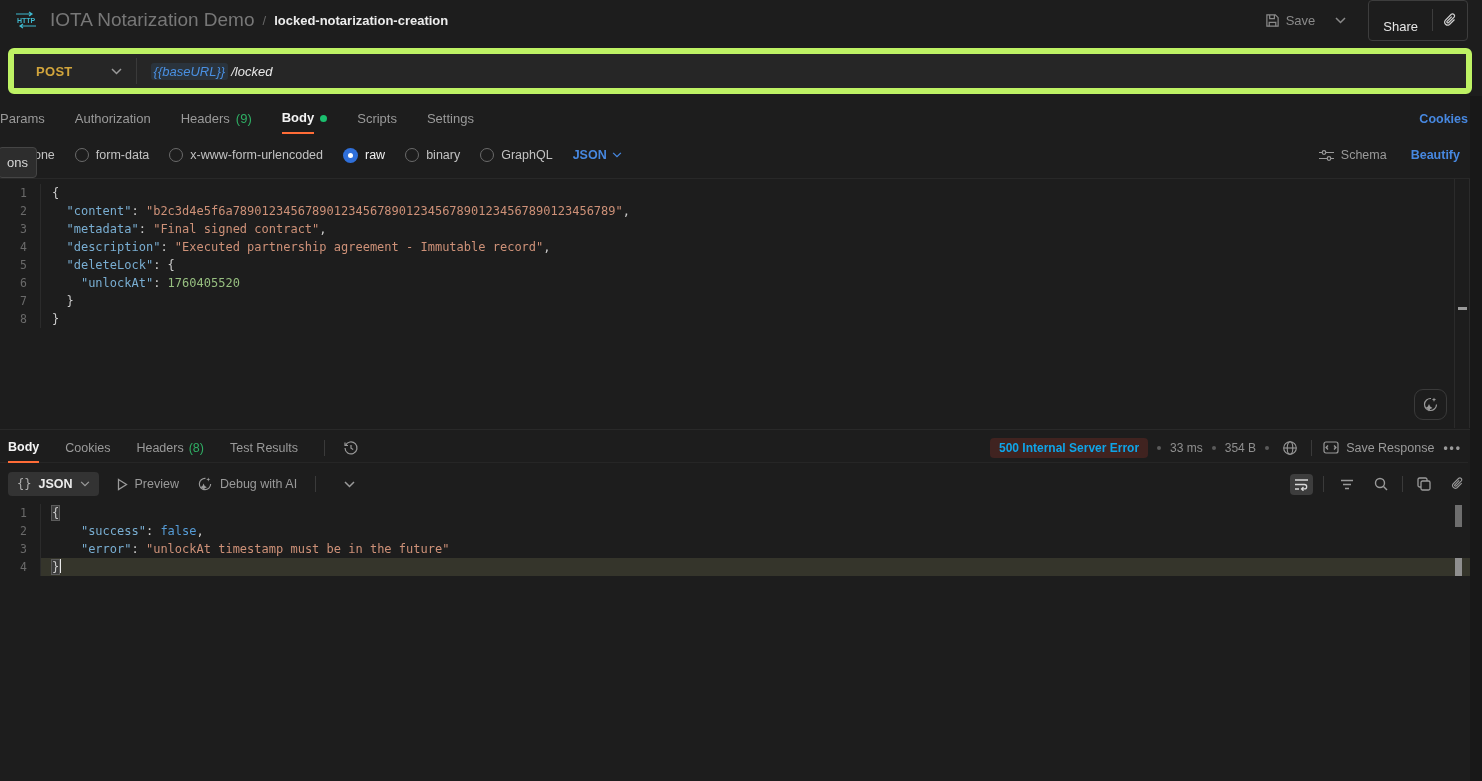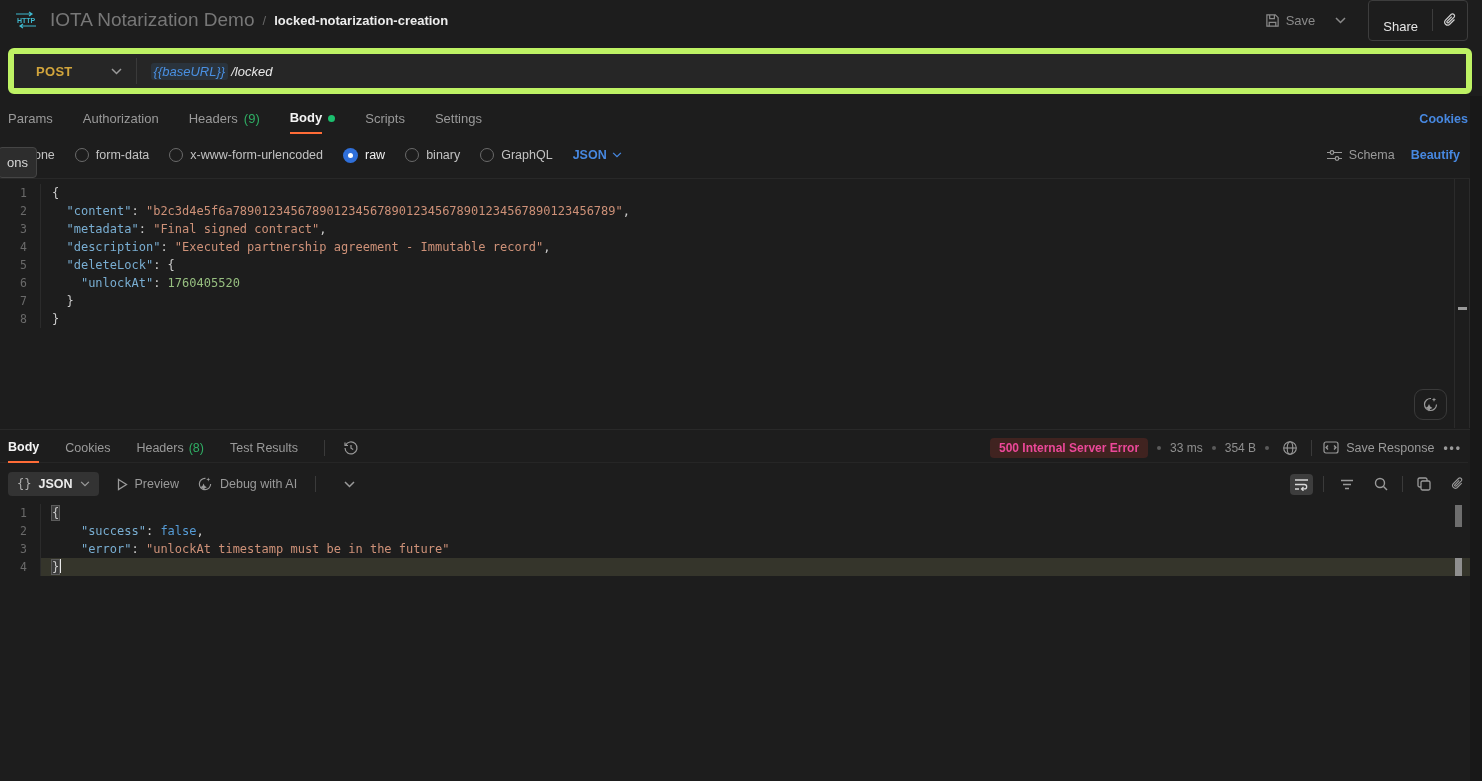--- a/index.html
+++ b/index.html
@@ -27,37 +27,37 @@
   .method-chev { margin-left:38px; color:#9a9a9a; }
   .url-div { width:1px; height:26px; background:#3a3a3a; margin:0 14px; }
   .url-text { font-size:13px; color:#e8e8e8; display:flex; align-items:center;font-style:italic; }
   .url-var { color:#4a90e2; background:rgba(74,144,226,.12); border-radius:3px; padding:1px 3px; }
   .url-path { margin-left:3px; color:#e8e8e8; }
   .send-group { position:absolute; top:48px; left:1363px; height:46px; display:flex; }
   .send-main { background:#2160cb; color:#fff; font-size:13px; font-weight:700; border:none; width:76px; border-radius:6px 0 0 6px; cursor:pointer; }
   .send-chev { background:#2160cb; width:25px; border-radius:0 6px 6px 0; border-left:1px solid rgba(0,0,0,.35); display:flex; align-items:center; justify-content:center; color:#dfe9ff; }
 
   
-  .req-tabs { position:absolute; top:103px; left:0; right:14px; height:31px; display:flex; align-items:center; padding-left:8px; font-size:13px; }
+  .req-tabs { position:absolute; top:103px; left:0; right:14px; height:31px; display:flex; align-items:center; font-size:13px; }
   .tab { color:#9a9a9a; margin-right:30px; height:31px; display:flex; align-items:center; gap:6px; cursor:pointer; }
   .tab .cnt { color:#2fae64; }
   .tab.active { color:#f3f3f3; font-weight:600; }
   .tab.active .tab-label { border-bottom:2px solid #ff6c37; height:31px; display:flex; align-items:center; }
   .tab-dot { width:7px; height:7px; border-radius:50%; background:#1bbf6e; }
   .cookies-link { margin-left:auto; color:#4788e0; font-weight:600; font-size:12.5px; cursor:pointer; }
 
   
   .options-row { position:absolute; top:140px; left:6px; height:30px; display:flex; align-items:center; gap:20px; font-size:12.5px; }
   .radio-item { display:flex; align-items:center; gap:7px; color:#c2c2c2; cursor:pointer; }
   .radio { width:14px; height:14px; border-radius:50%; border:1.5px solid #6a6a6a; }
   .radio.sel { border:none; background:#2f6fd9; position:relative; width:15px; height:15px; }
   .radio.sel::after { content:""; position:absolute; left:5px; top:5px; width:5px; height:5px; border-radius:50%; background:#fff; }
   .radio-item.sel-label { color:#f0f0f0; }
   .lang-select { display:flex; align-items:center; gap:5px; color:#4788e0; font-weight:600; cursor:pointer; }
-  .options-right { position:absolute; top:140px; right:22px; height:30px; display:flex; align-items:center; gap:16px; font-size:12.5px; }
+  .options-right { position:absolute; top:140px; right:22px; height:30px; display:flex; align-items:center; gap:24px; font-size:12.5px; }
   .schema-btn { display:flex; align-items:center; gap:7px; color:#9a9a9a; cursor:pointer; }
   .beautify-btn { color:#4788e0; font-weight:600; cursor:pointer; }
 
   .tooltip-frag { position:absolute; left:-2px; top:147px; min-width:38px; height:31px; background:#2d2d2d; border:1px solid #454545; border-radius:4px; display:flex; align-items:center; padding:0 8px; color:#d6d6d6; font-size:13px; z-index:5; }
 
   
   .editor { position:absolute; left:0; font-family:"DejaVu Sans Mono", monospace; font-size:12px; }
   .code-row { display:flex; height:18px; line-height:18px; white-space:pre; }
   .gutter { width:40px; text-align:right; padding-right:13px; color:#6a6a6a; font-size:11.5px; flex:none; }
   .code { border-left:1px solid #2b2b2b; padding-left:11px; flex:1; }
@@ -77,21 +77,21 @@
   .ai-fab { position:absolute; top:389px; right:35px; width:33px; height:31px; border:1px solid #3a3a3a; border-radius:9px; display:flex; align-items:center; justify-content:center; color:#9a9a9a; cursor:pointer; }
 
   
   .resp-sep { position:absolute; top:429px; left:0; right:0; height:1px; background:#292929; }
   .resp-tabs { position:absolute; top:433px; left:0; right:14px; height:30px; display:flex; align-items:center; padding-left:8px; font-size:12.5px; border-bottom:1px solid #262626; }
   .rtab { color:#9a9a9a; margin-right:26px; height:30px; display:flex; align-items:center; gap:5px; cursor:pointer; }
   .rtab.active { color:#f3f3f3; font-weight:600; border-bottom:2px solid #ff6c37; }
   .rtab .cnt { color:#2fae64; }
   .vdiv { width:1px; height:16px; background:#3a3a3a; margin-right:14px; }
   .resp-meta { margin-left:auto; display:flex; align-items:center; gap:9px; font-size:12px; color:#8f8f8f; padding-right:6px; }
-  .status-badge { background:#402320; color:#ec4899; font-weight:600; font-size:12px; padding:3px 9px; border-radius:4px; }
+  .status-badge { background:#402320; color:#0ea5e9; font-weight:600; font-size:12px; padding:3px 9px; border-radius:4px; }
   .meta-dot { width:4px; height:4px; border-radius:50%; background:#5a5a5a; }
   .save-resp { display:flex; align-items:center; gap:7px; color:#9a9a9a; font-size:12.5px; cursor:pointer; }
   .more-dots { color:#9a9a9a; letter-spacing:2px; font-weight:700; cursor:pointer; }
 
   .resp-toolbar { position:absolute; top:470px; left:8px; right:14px; height:28px; display:flex; align-items:center; gap:18px; font-size:12.5px; }
   .fmt-pill { display:flex; align-items:center; gap:7px; background:#333; border-radius:4px; padding:5px 9px; cursor:pointer; }
   .fmt-braces { color:#b0b0b0; font-family:"DejaVu Sans Mono", monospace; font-size:12px; }
   .fmt-label { color:#ececec; font-weight:600; }
   .tool-item { display:flex; align-items:center; gap:7px; color:#9a9a9a; cursor:pointer; }
   .toolbar-right { margin-left:auto; display:flex; align-items:center; gap:12px; }

